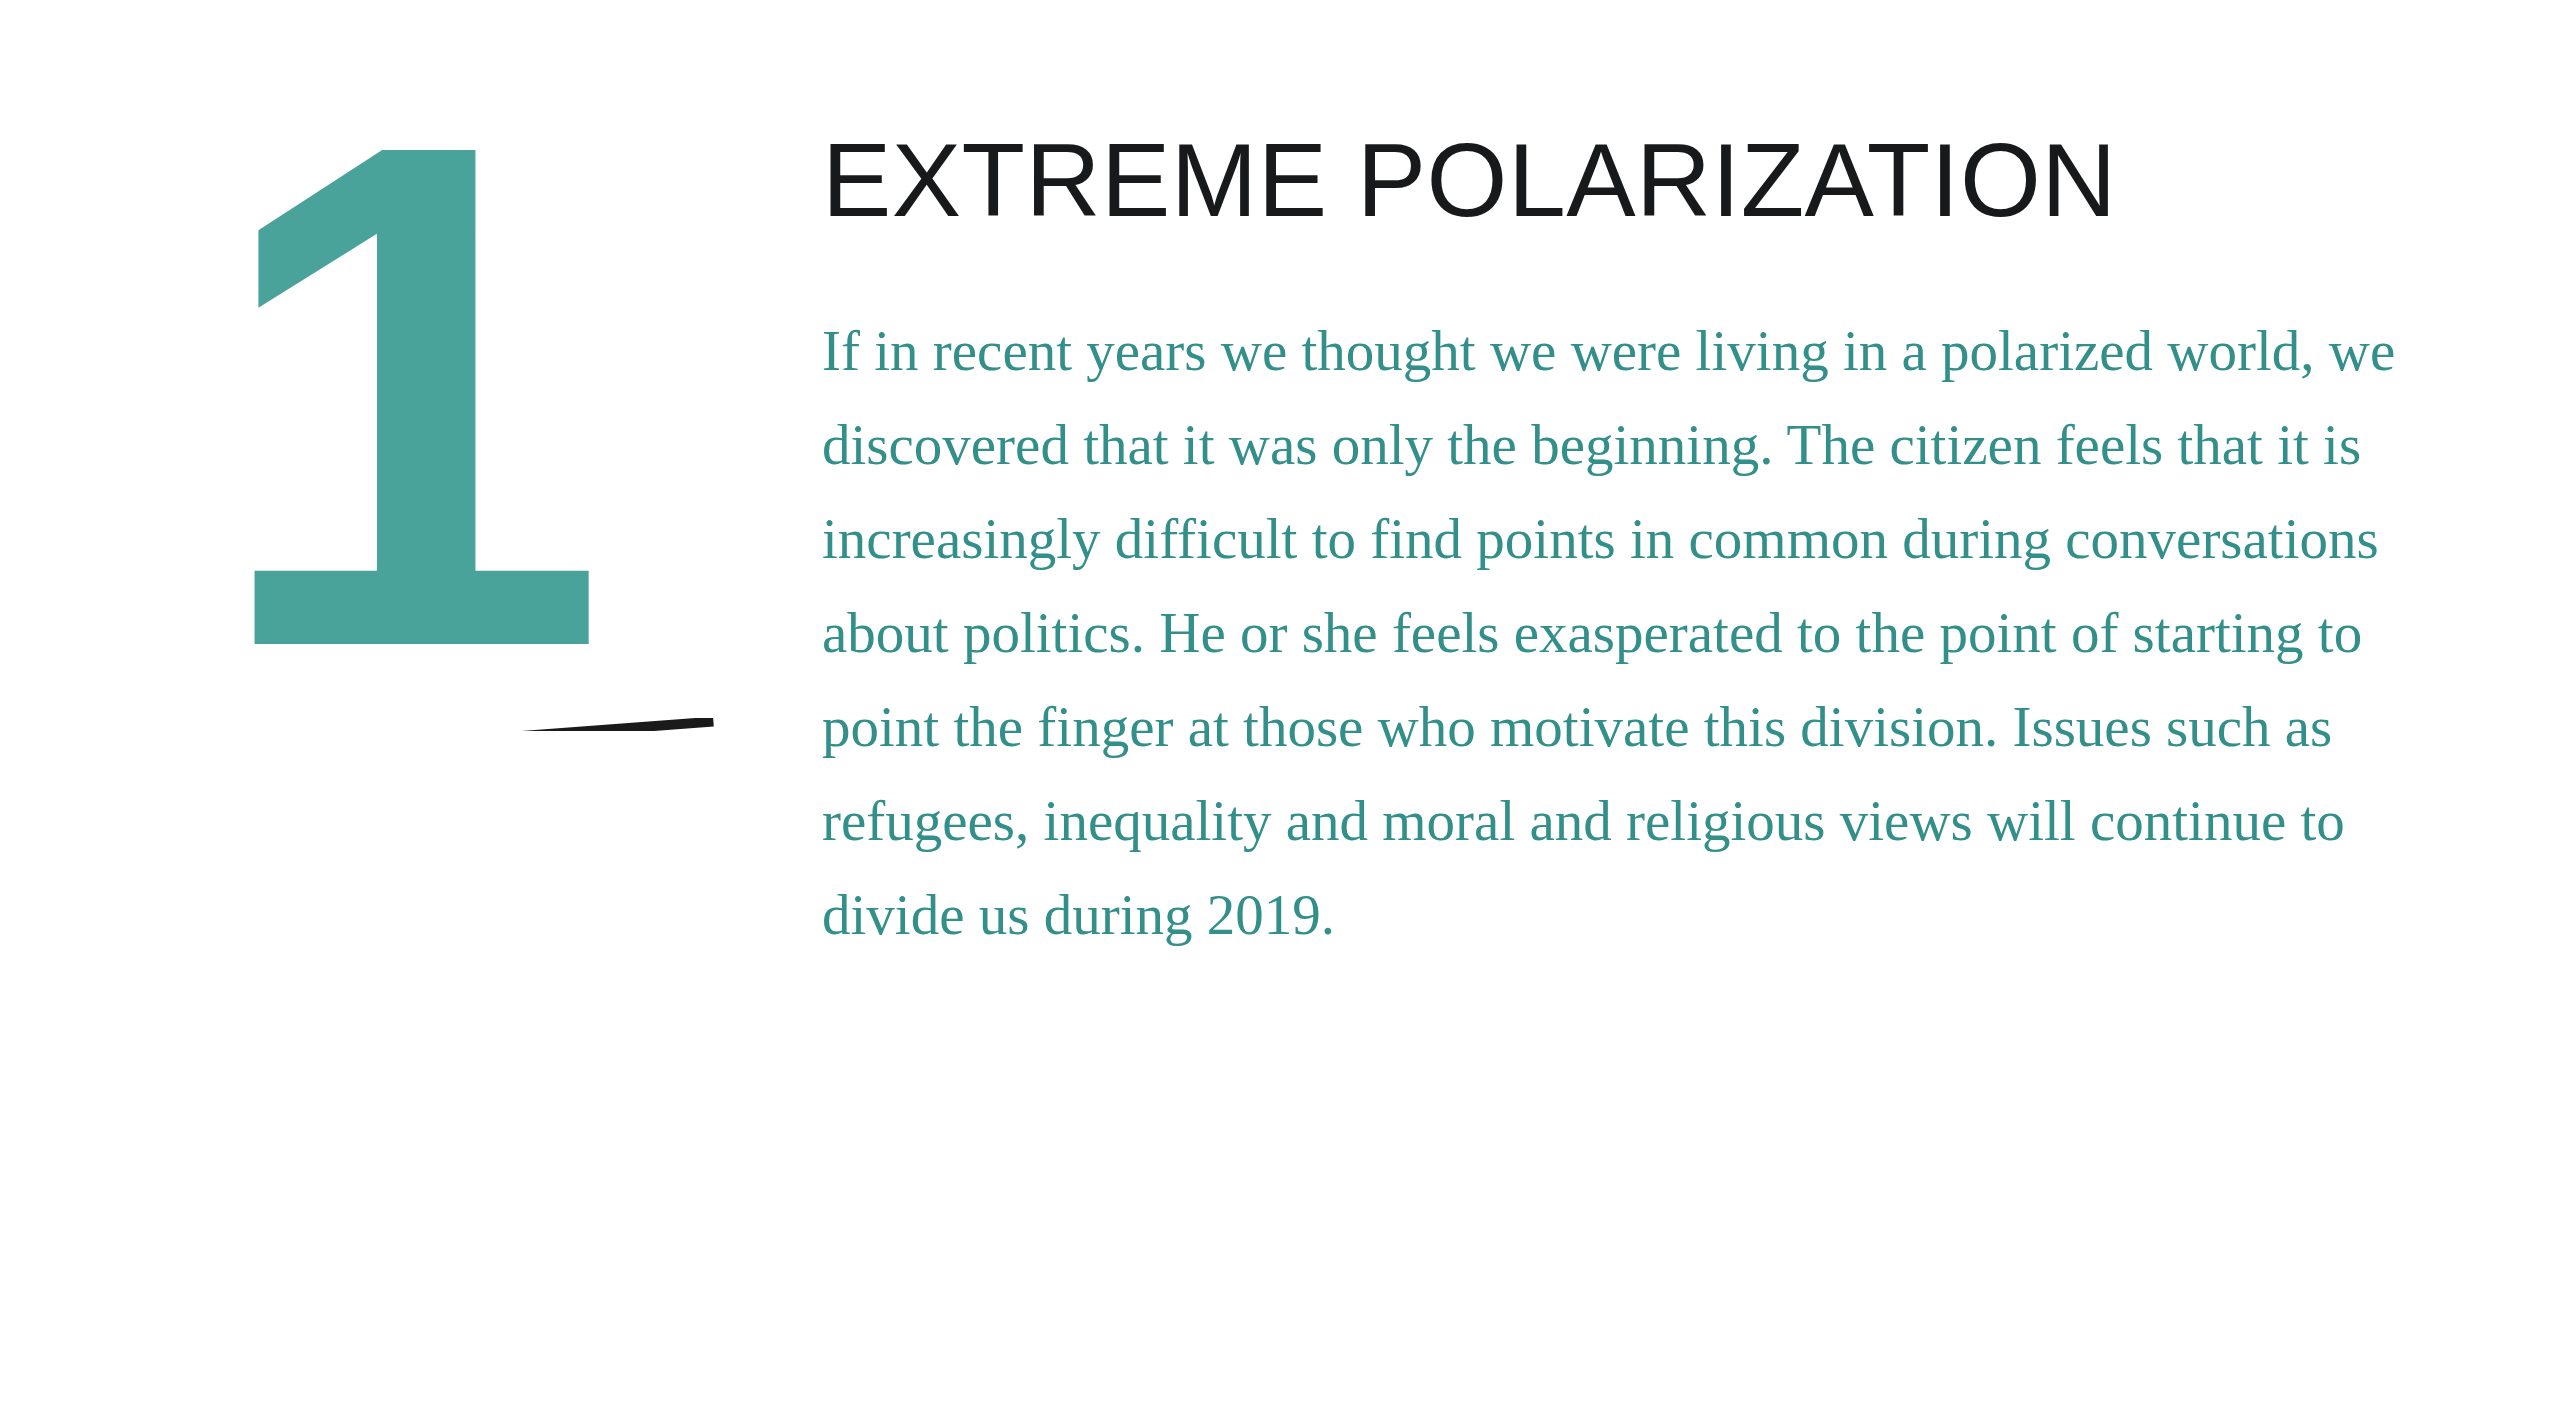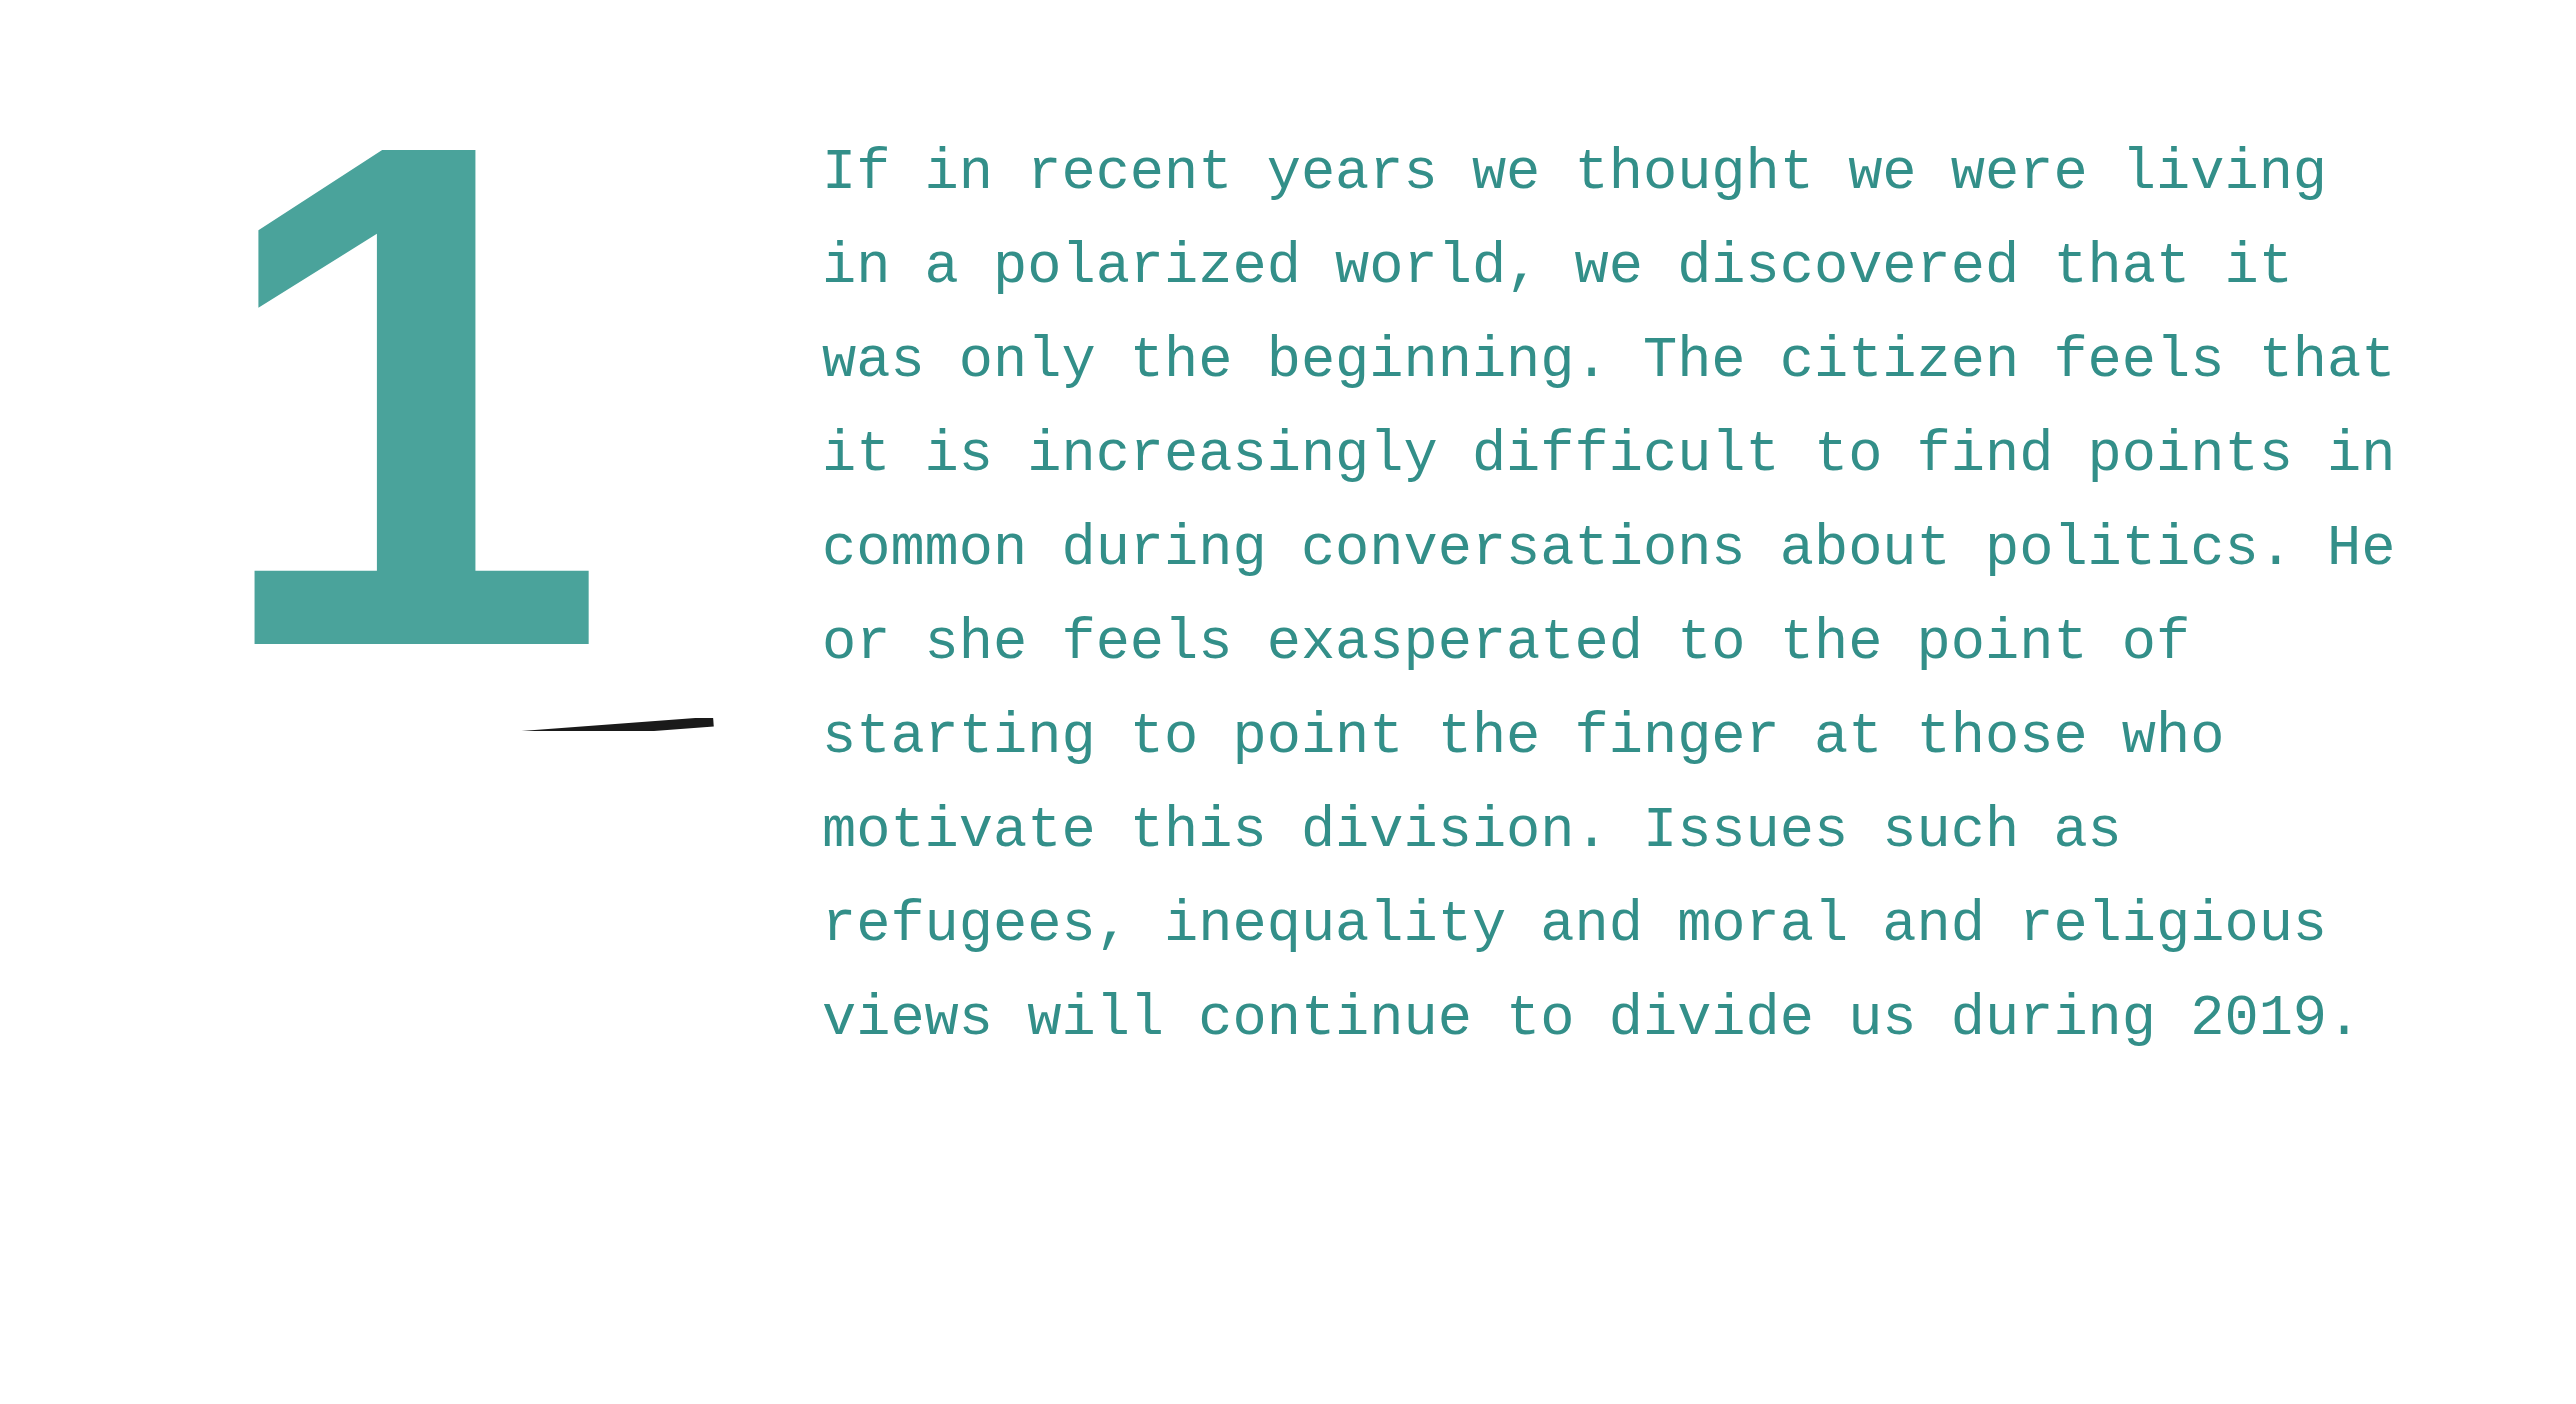--- a/index.html
+++ b/index.html
@@ -72,21 +72,21 @@
     font-weight: 400;
     font-size: 104px;
     line-height: 108px;
     letter-spacing: 0.4px;
     color: #17191a;
     margin: 0 0 70px 0;
     white-space: nowrap;
   }
 
   .body-copy {
-    font-family: Liberation Mono, monospace;
+    font-family: Liberation Serif, serif;
     font-weight: 400;
     font-size: 57px;
     line-height: 94px;
     color: #338f89;
     margin: 0;
     max-width: 1607px;
   }
 </style>
 </head>
 <body>
@@ -97,18 +97,19 @@
     <div class="numeral">1</div>
 
     <div class="underline-rule">
       <svg width="584" height="12.6" viewBox="0 0 650 14" xmlns="http://www.w3.org/2000/svg">
         <line x1="4" y1="52" x2="646" y2="4" stroke="#1a1a1a" stroke-width="11" stroke-linecap="butt"></line>
       </svg>
     </div>
   </div>
 
   <div class="content">
+    <h1 class="headline">EXTREME POLARIZATION</h1>
 
     <p class="body-copy">If in recent years we thought we were living in a polarized world, we discovered that it was only the beginning. The citizen feels that it is increasingly difficult to find points in common during conversations about politics. He or she feels exasperated to the point of starting to point the finger at those who motivate this division. Issues such as refugees, inequality and moral and religious views will continue to divide us during 2019.</p>
   </div>
 
 </div>
 
 
 </body></html>

